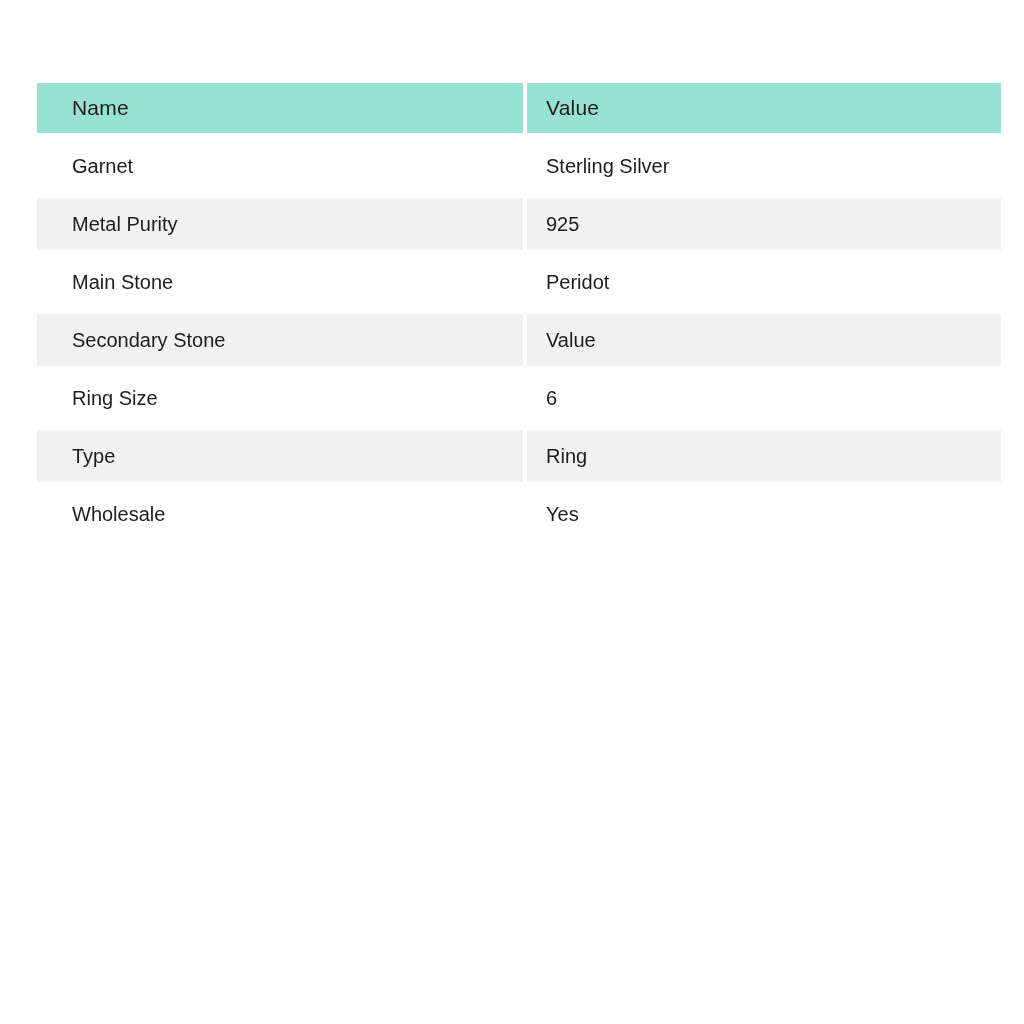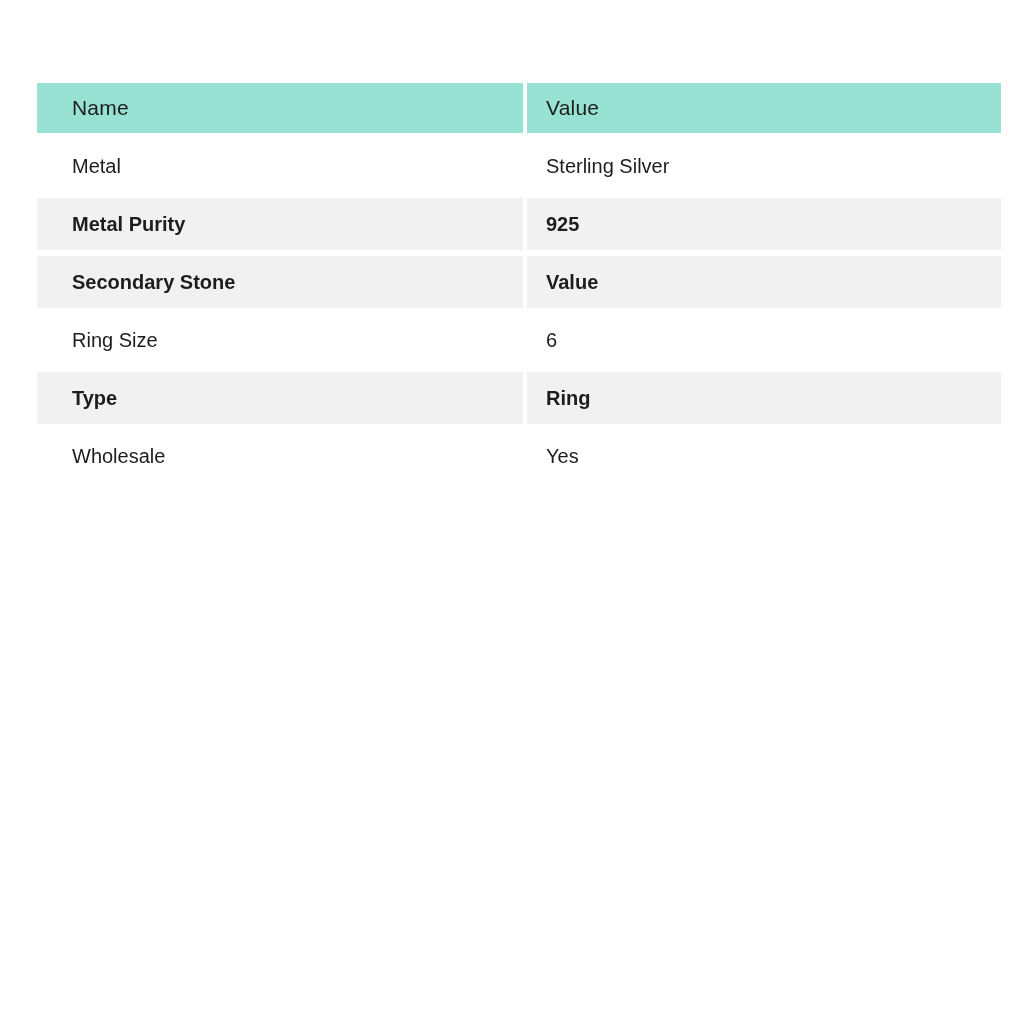--- a/index.html
+++ b/index.html
@@ -54,47 +54,50 @@
     letter-spacing:0.2px;
   }
   .body-row .cell{
     height:58px;
     background:transparent;
   }
   .body-row.alt .cell{
     background:var(--alt-bg);
     border-top:3px solid var(--divider);
     border-bottom:3px solid var(--divider);
-    font-weight:bold;
   }
   .col-name{
     padding-left:35px;
   }
   .col-value{
     padding-left:19px;
     text-align:center;
   }
 </style>
 </head>
 <body>
 
 <div class="page">
   <div class="spec-table">
     <div class="row header-row">
       <div class="cell col-name">Name</div>
       <div class="cell col-value">Value</div>
     </div>
     <div id="table-body">
         <div class="row body-row">
-          <div class="cell col-name">Metal</div>
+          <div class="cell col-name">Garnet</div>
           <div class="cell col-value">Sterling Silver</div>
         </div>
         <div class="row body-row alt">
           <div class="cell col-name">Metal Purity</div>
           <div class="cell col-value">925</div>
+        </div>
+        <div class="row body-row">
+          <div class="cell col-name">Main Stone</div>
+          <div class="cell col-value">Peridot</div>
         </div>
         <div class="row body-row alt">
           <div class="cell col-name">Secondary Stone</div>
           <div class="cell col-value">Value</div>
         </div>
         <div class="row body-row">
           <div class="cell col-name">Ring Size</div>
           <div class="cell col-value">6</div>
         </div>
         <div class="row body-row alt">

